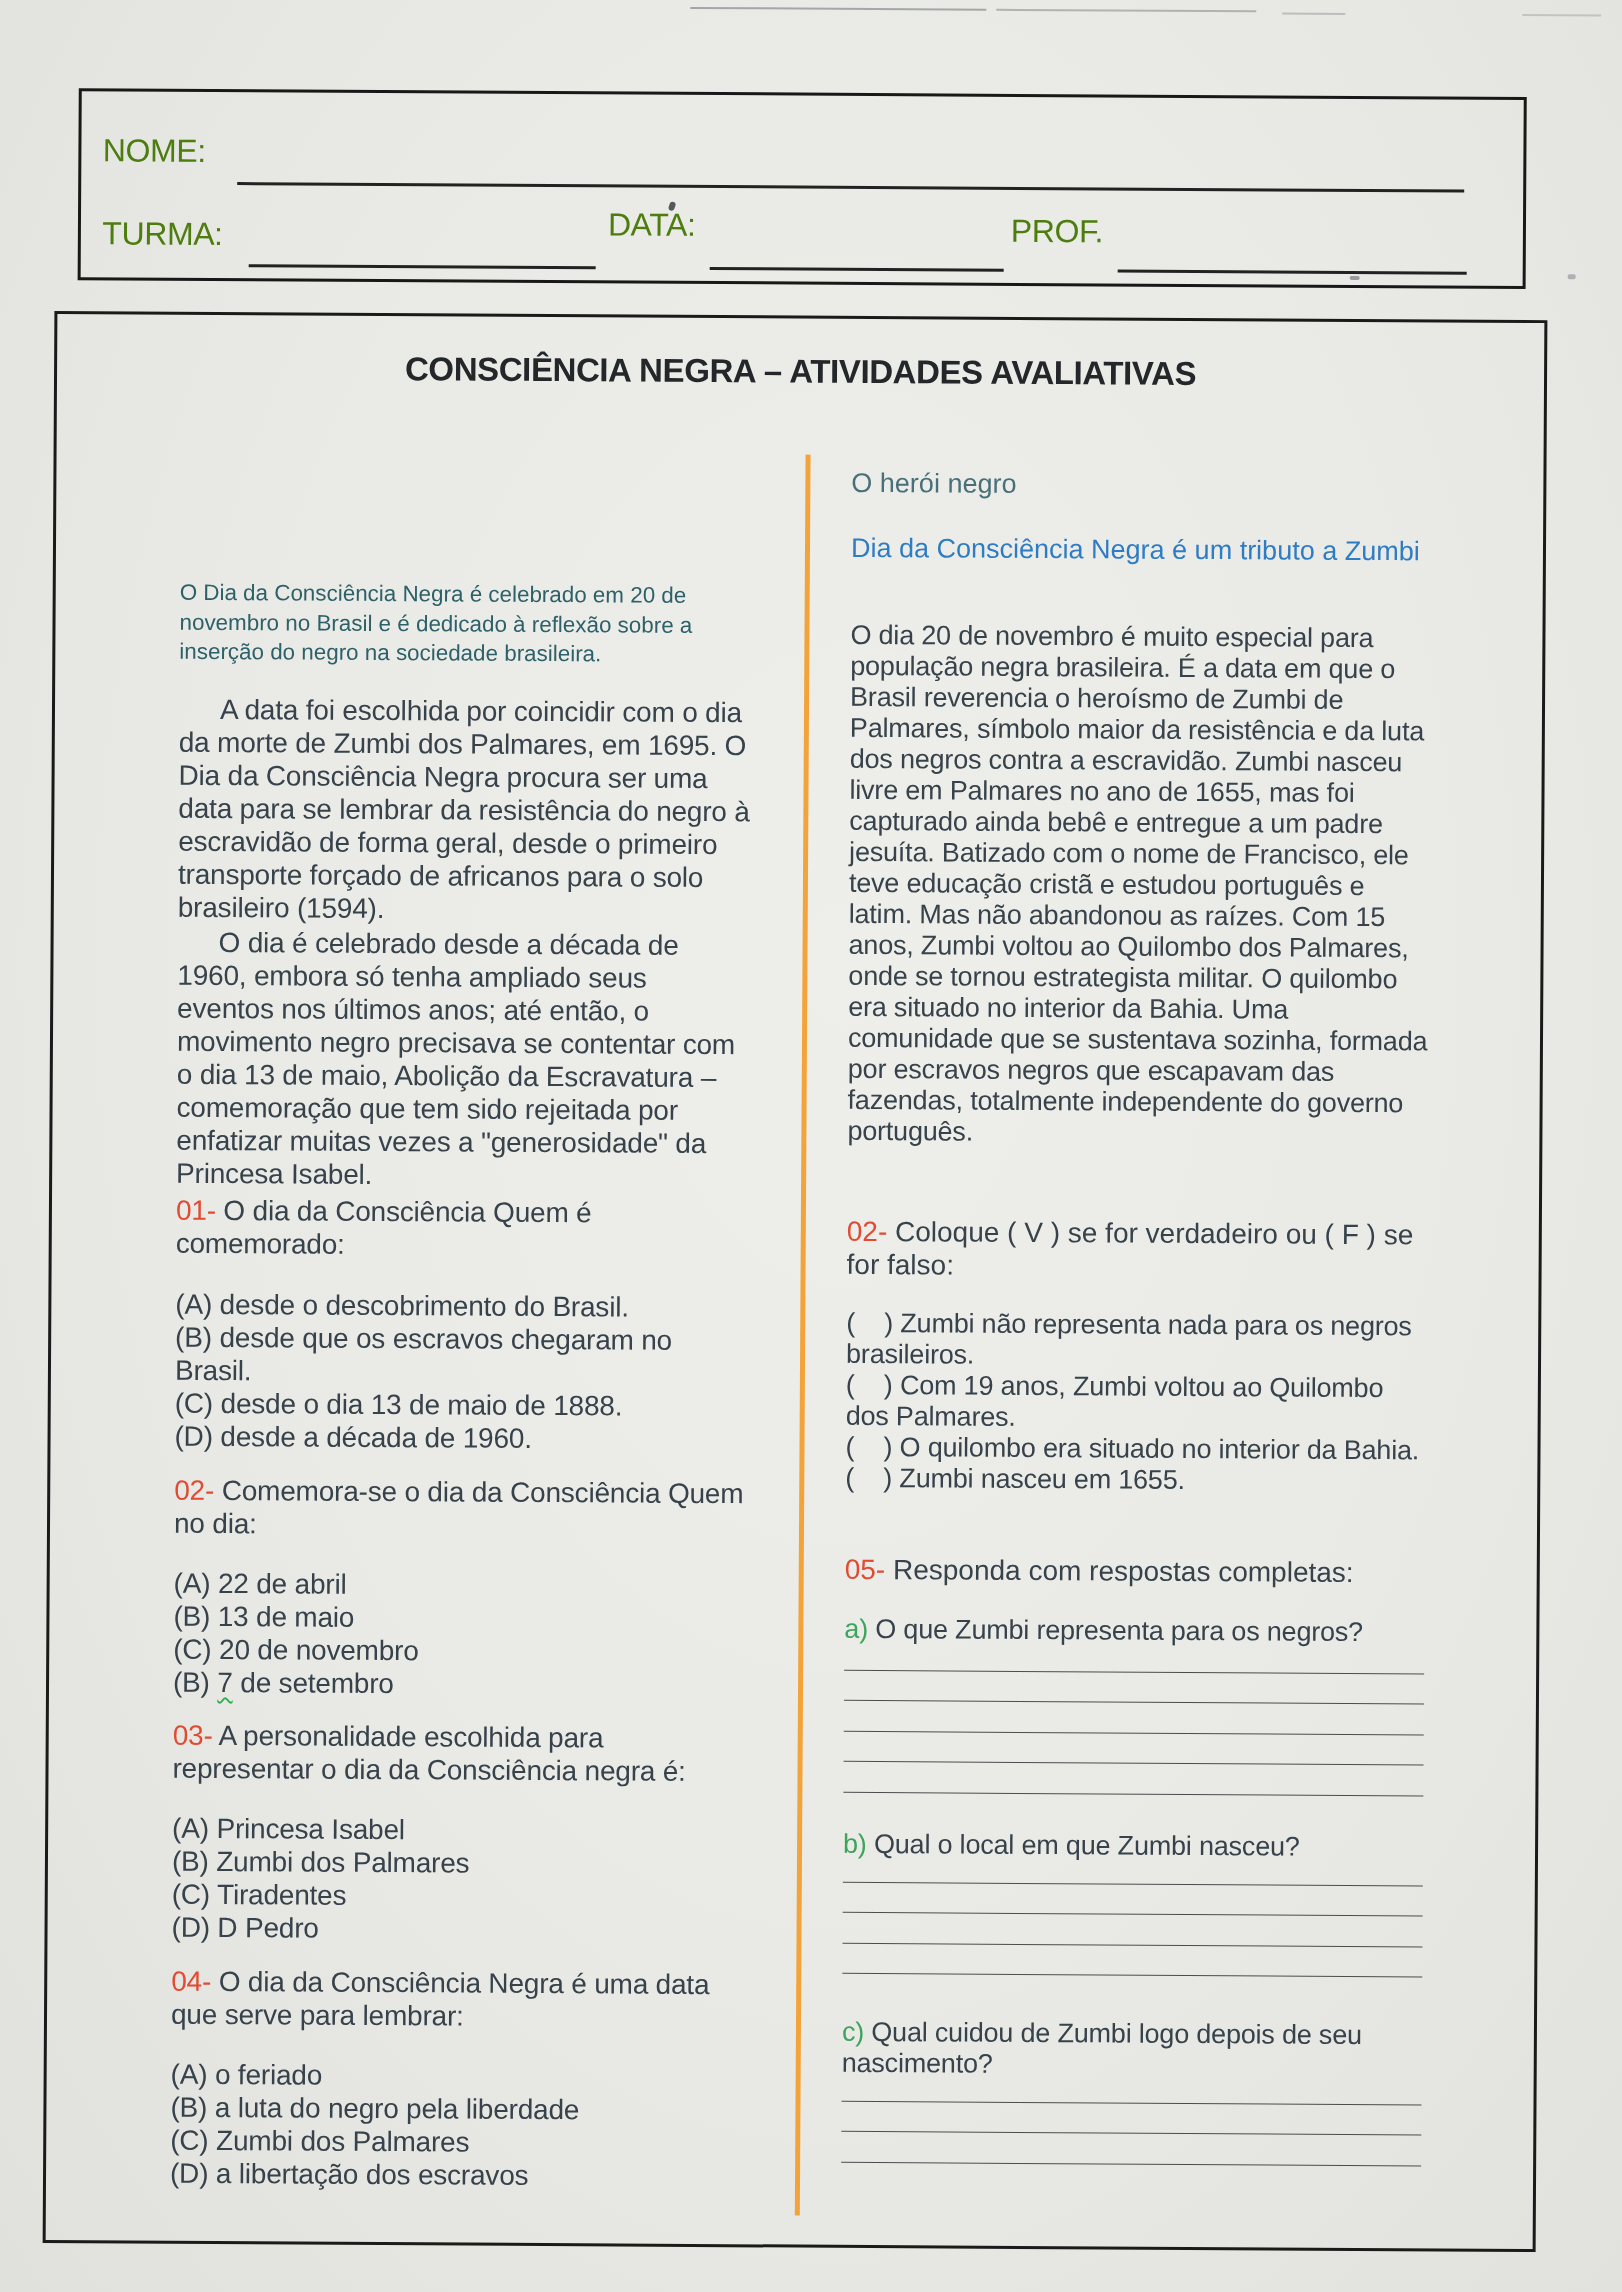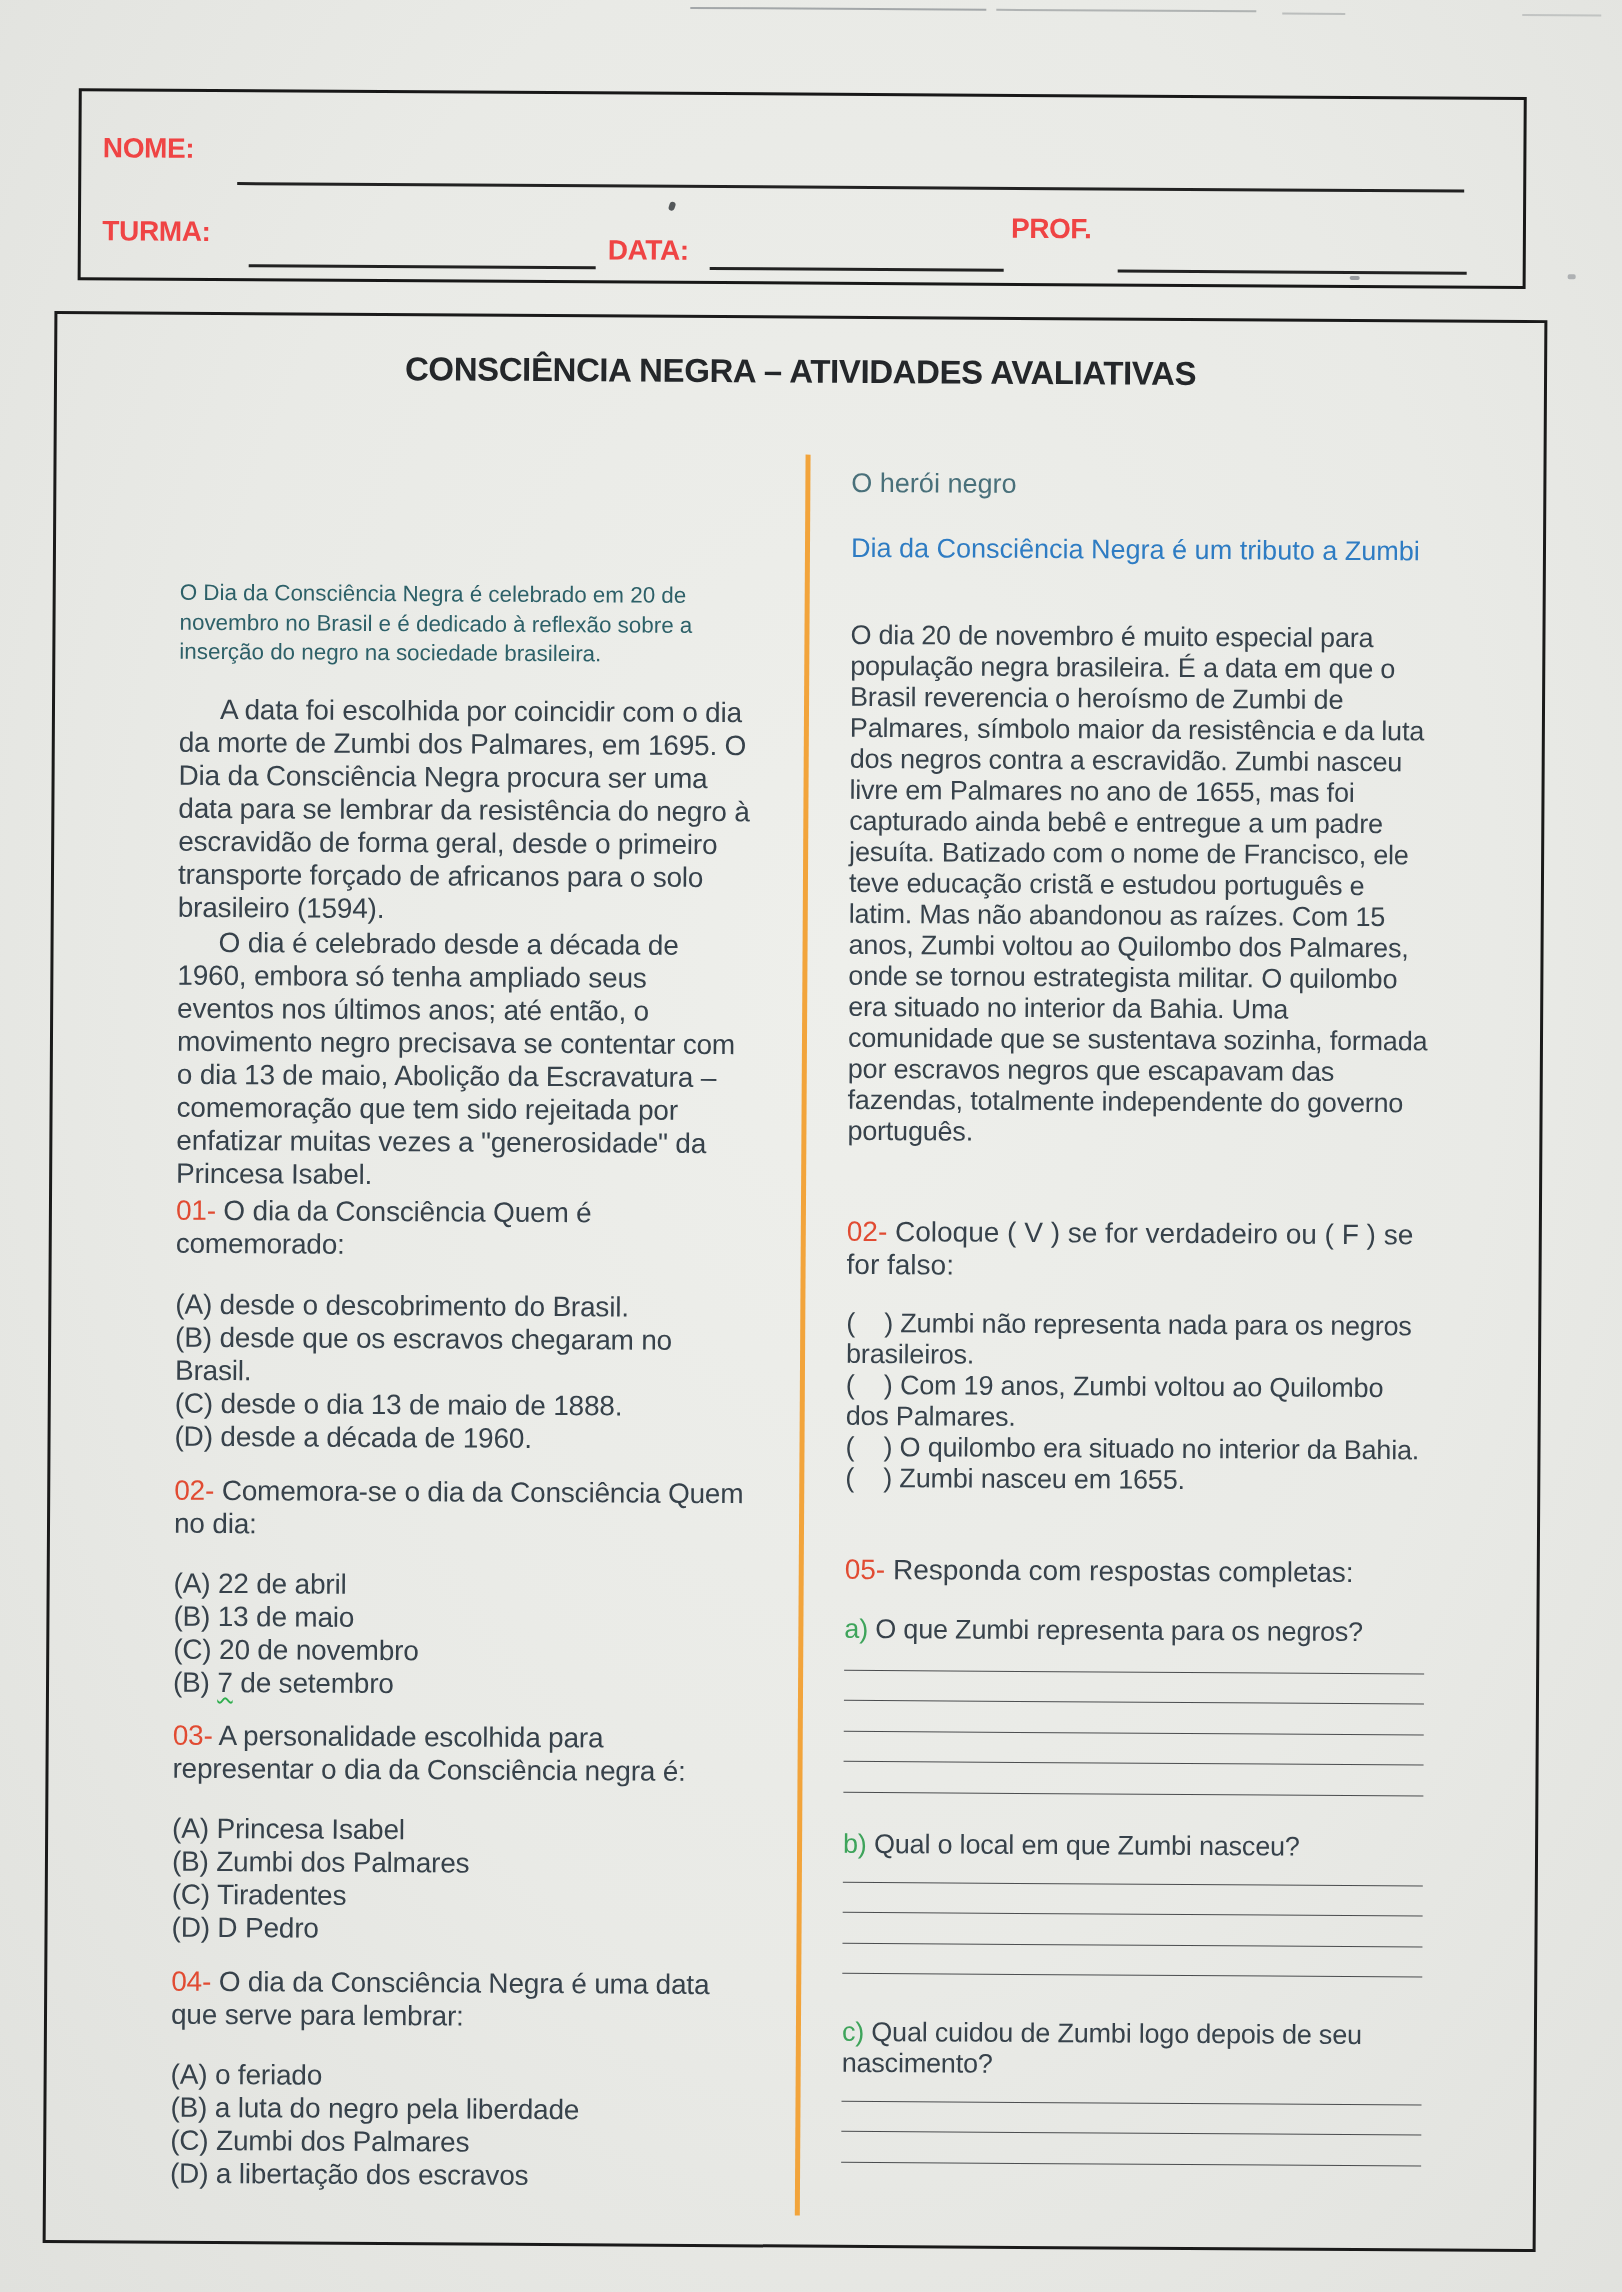--- a/index.html
+++ b/index.html
@@ -19,27 +19,27 @@
   #scan-line-4{left:1522px;top:4.5px;width:79px;height:2.7px;opacity:.45;}
   #scan-dot-1{left:670px;top:198px;width:6.3px;height:9px;border-radius:3.6px;background:#54585a;transform:rotate(18deg);}
   #scan-speck-1{left:1351px;top:268px;width:9.9px;height:3.6px;border-radius:1.8px;background:#9a9da0;}
   #scan-speck-2{left:1569px;top:265px;width:8px;height:4.5px;border-radius:1.8px;background:#aeb1b3;}
 
   
   #header-box{
     position:absolute;left:79px;top:88px;width:1442px;height:186px;
     border:3.6px solid #181818;
   }
-  .hlabel{position:absolute;font-weight:bold;font-size:28px;letter-spacing:-0.4px;color:#ef4444;}
+  .hlabel{position:absolute;font-weight:normal;font-size:32px;letter-spacing:-0.4px;color:#4d7c0f;}
   .hline{position:absolute;height:0;border-top:3.6px solid #222;}
   #nome-label{left:21.5px;top:41px;}
   #nome-line{left:156px;top:90px;width:1227px;}
   #turma-label{left:21.5px;top:124px;}
   #turma-line{left:168px;top:172px;width:347px;}
-  #data-label{left:527px;top:140px;}
+  #data-label{left:527px;top:112px;}
   #data-line{left:629px;top:172px;width:294px;}
   #prof-label{left:930px;top:116px;}
   #prof-line{left:1037px;top:172px;width:349px;}
 
   
   #main-box{
     position:absolute;left:56px;top:311px;width:1487px;height:1926px;
     border:3.6px solid #1a1a1a;
   }
   #worksheet-title{

